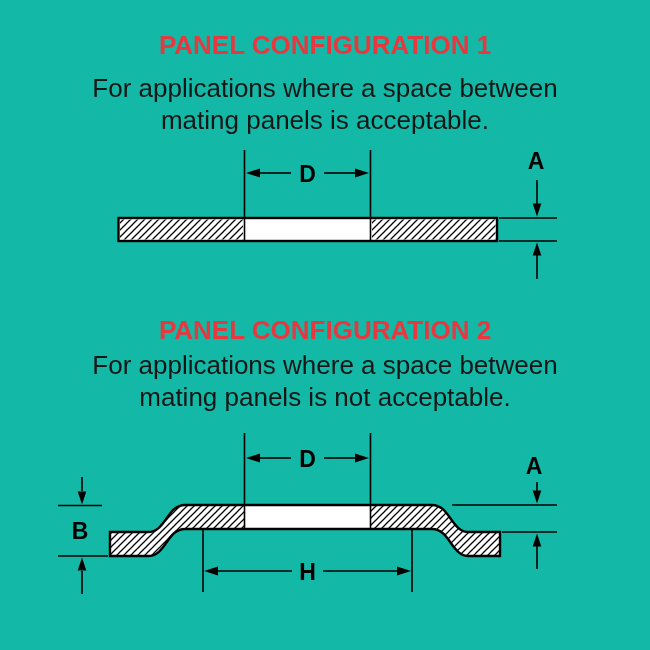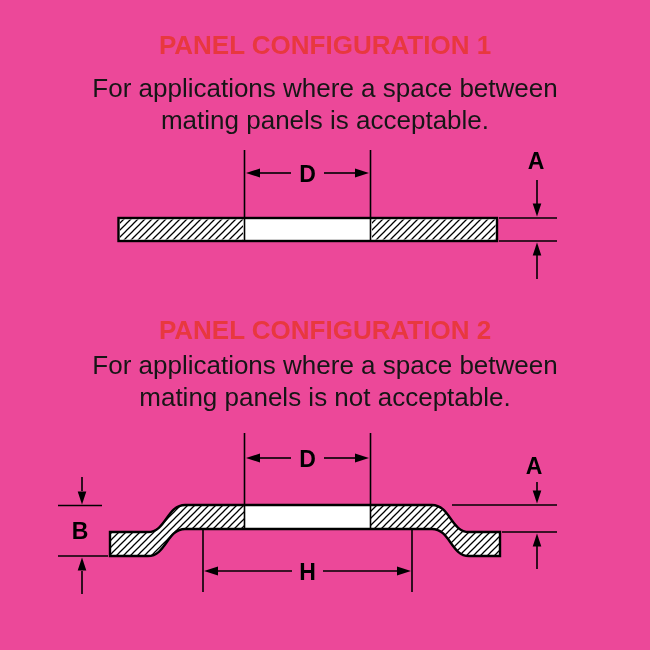--- a/index.html
+++ b/index.html
@@ -1,16 +1,16 @@
 <!DOCTYPE html>
 <html style="--color-accent-red: #e8383f; --color-line-black: #000000; --color-background: #ffffff;"><head>
 <meta charset="utf-8">
 <style>
   html,body{margin:0;padding:0;background:#fff;}
-  .stage{position:relative;width:650px;height:650px;background:#ec4899;overflow:hidden;text-align:center;}
+  .stage{position:relative;width:650px;height:650px;background:#14b8a6;overflow:hidden;text-align:center;}
   svg text{font-family:"Liberation Sans", sans-serif;}
   .title{font-weight:bold;font-size:26px;fill:var(--color-accent-red,#e8383f);}
   .subtitle{font-size:26px;fill:#161616;}
   .dim-label{font-weight:bold;font-size:23px;fill:#000;}
   .dim{stroke:#000;stroke-width:1.6;fill:none;}
   .arrowhead{fill:#000;stroke:none;}
   .outline{fill:none;stroke:#000;stroke-width:2.4;}
   .panel-fill{fill:#fff;stroke:none;}
 </style>
 </head>

